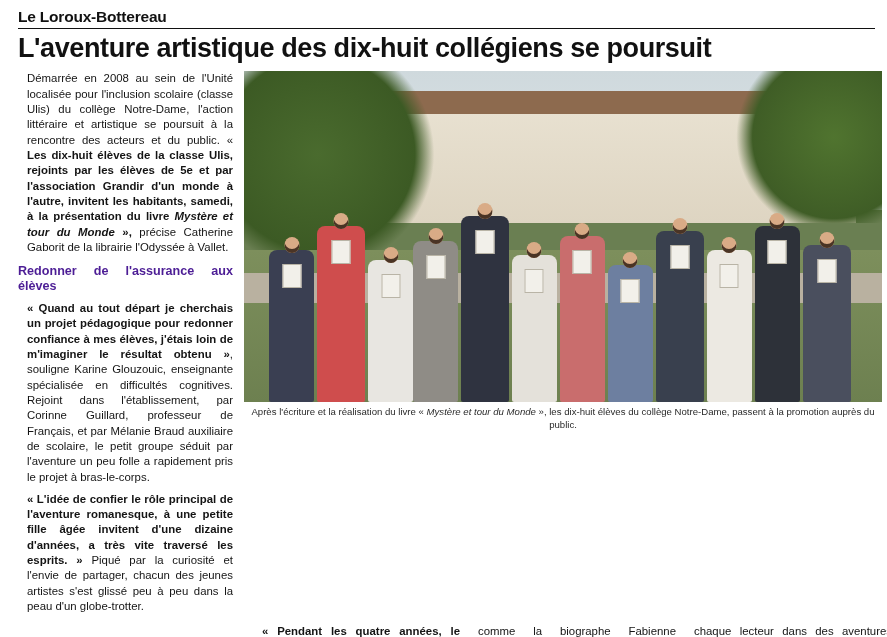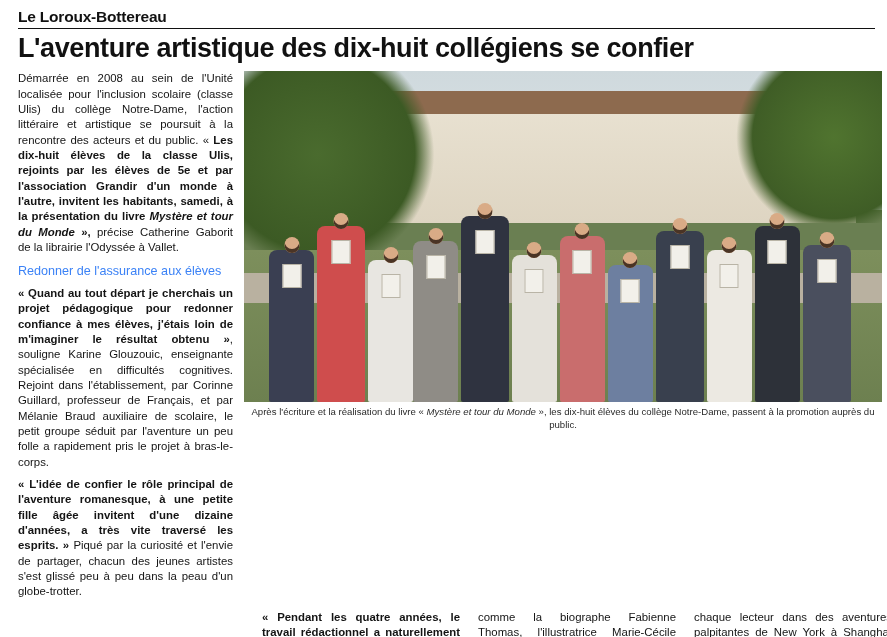--- a/index.html
+++ b/index.html
@@ -53,31 +53,31 @@
   .col-lead {
     width: 215px;
     flex: 0 0 215px;
     font-size: 11.4px;
     line-height: 1.345;
     text-align: justify;
     color: #141414;
     padding-left: 2px;
   }
   .col-lead p {
-    margin: 0 0 0 0;
+    margin: 0 0 0 9px;
   }
   .col-lead p + p { margin-top: 7px; }
   .bold { font-weight: bold; }
   .ital { font-style: italic; }
   .subhead {
     font-size: 12.6px;
-    font-weight: normal;
+    font-weight: bold;
     line-height: 1.18;
     margin: 9px 0 7px 0;
-    color: #3b82f6;
+    color: #4c1d95;
   }
 
   
   .photo-wrap {
     flex: 1 1 auto;
     width: 638px;
   }
   .photo {
     width: 638px;
     height: 331px;
@@ -169,21 +169,21 @@
   }
   .col p { margin: 0; }
 </style>
 </head>
 <body>
 
 <div class="page">
 
   <div class="kicker">Le Loroux-Bottereau</div>
   <div class="rule"></div>
-  <h1 class="headline">L'aventure artistique des dix-huit collégiens se confier</h1>
+  <h1 class="headline">L'aventure artistique des dix-huit collégiens se poursuit</h1>
 
   <div class="upper">
 
     <div class="col-lead">
       <p><span>Démarrée en 2008 au sein de l'Unité localisée pour l'inclusion scolaire (classe Ulis) du collège Notre-Dame, l'action littéraire et artistique se poursuit à la rencontre des acteurs et du public. « </span><span class="bold">Les dix-huit élèves de la classe Ulis, rejoints par les élèves de 5e et par l'association Grandir d'un monde à l'autre, invitent les habitants, samedi, à la présentation du livre </span><span class="bold ital">Mystère et tour du Monde</span><span class="bold"> »,</span><span> précise Catherine Gaborit de la librairie l'Odyssée à Vallet.</span></p>
 
       <div class="subhead">Redonner de l'assurance aux élèves</div>
 
       <p><span class="bold">« Quand au tout départ je cherchais un projet pédagogique pour redonner confiance à mes élèves, j'étais loin de m'imaginer le résultat obtenu »</span><span>, souligne Karine Glouzouic, enseignante spécialisée en difficultés cognitives. Rejoint dans l'établissement, par Corinne Guillard, professeur de Français, et par Mélanie Braud auxiliaire de scolaire, le petit groupe séduit par l'aventure un peu folle a rapidement pris le projet à bras-le-corps.</span></p>
 

